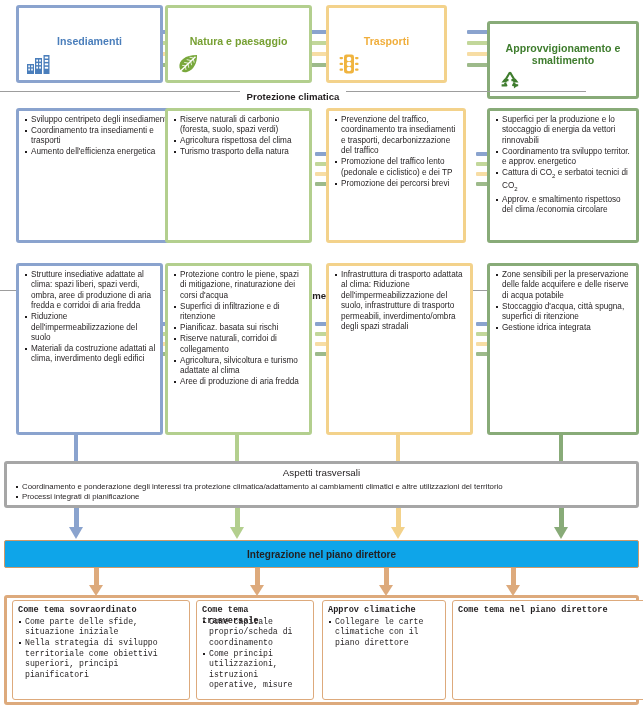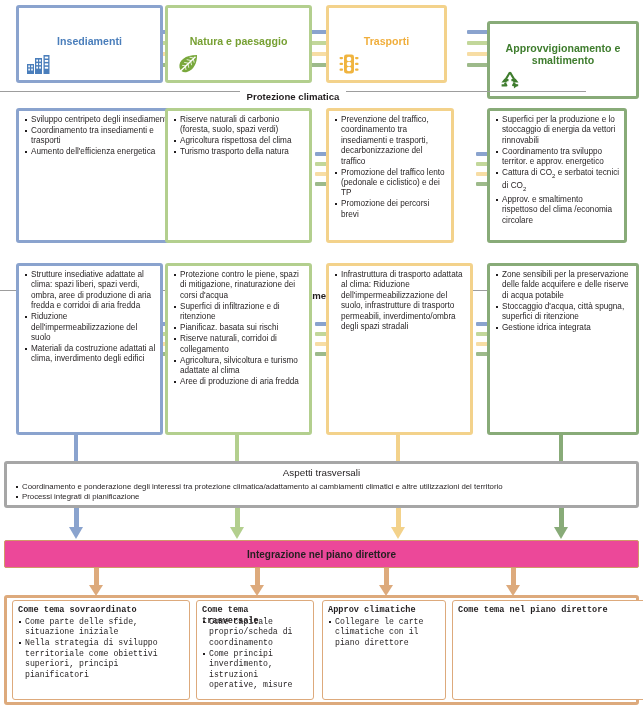--- a/index.html
+++ b/index.html
@@ -125,21 +125,21 @@
     font-weight:normal;
     color:#231f20;
   }
   #aspetti .lst{top:18px;left:8px;right:8px;}
   #aspetti .lst li{line-height:10px;font-size:7.8px;margin-bottom:0;}
 
   
   #integra{
     position:absolute;
     left:4px;top:540px;width:635px;height:28px;
-    background:#ec4899;
+    background:#0ea5e9;
     border:1px solid #d09a68;
     border-radius:2px;
     box-sizing:border-box;
     display:flex;align-items:center;justify-content:center;
     font-weight:bold;
     font-size:10px;
     color:#231f20;
   }
 
   
@@ -324,29 +324,29 @@
   </div>
 
   <div class="box bd-lgreen" style="border-width:3px;left:165px;top:108px;width:147px;height:135px;">
     <ul class="lst">
       <li>Riserve naturali di carbonio (foresta, suolo, spazi verdi)</li>
       <li>Agricoltura rispettosa del clima</li>
       <li>Turismo trasporto della natura</li>
     </ul>
   </div>
 
-  <div class="box bd-tan" style="border-width:3px;left:326px;top:108px;width:128px;height:135px;">
+  <div class="box bd-tan" style="border-width:3px;left:326px;top:108px;width:140px;height:135px;">
     <ul class="lst">
       <li>Prevenzione del traffico, coordinamento tra insediamenti e trasporti, decarbonizzazione del traffico</li>
       <li>Promozione del traffico lento (pedonale e ciclistico) e dei TP</li>
       <li>Promozione dei percorsi brevi</li>
     </ul>
   </div>
 
-  <div class="box bd-dgreen" style="border-width:3px;left:487px;top:108px;width:140px;height:135px;">
+  <div class="box bd-dgreen" style="border-width:3px;left:487px;top:108px;width:152px;height:135px;">
     <ul class="lst">
       <li>Superfici per la produzione e lo stoccaggio di energia da vettori rinnovabili</li>
       <li>Coordinamento tra sviluppo territor. e approv. energetico</li>
       <li>Cattura di CO<sub>2</sub> e serbatoi tecnici di CO<sub>2</sub></li>
       <li>Approv. e smaltimento rispettoso del clima /economia circolare</li>
     </ul>
   </div>
 
   <div class="sect" style="top:250px;margin-top:40px;">
     <div class="ln"></div>
@@ -435,21 +435,21 @@
     <ul class="lst below">
       <li>Come parte delle sfide, situazione iniziale</li>
       <li>Nella strategia di sviluppo territoriale come obiettivi superiori, principi pianificatori</li>
     </ul>
   </div>
 
   <div class="botbox" style="left:196px;width:118px;">
     <div class="hd-lbl">Come tema trasversale</div>
     <ul class="lst below">
       <li>Come capitale proprio/scheda di coordinamento</li>
-      <li>Come principi inverdimento, istruzioni operative, misure</li>
+      <li>Come principi utilizzazioni, istruzioni operative, misure</li>
     </ul>
   </div>
 
   <div class="botbox" style="left:322px;width:124px;">
     <div class="hd-lbl">Approv climatiche</div>
     <ul class="lst below">
       <li>Collegare le carte climatiche con il piano direttore</li>
     </ul>
   </div>
 

